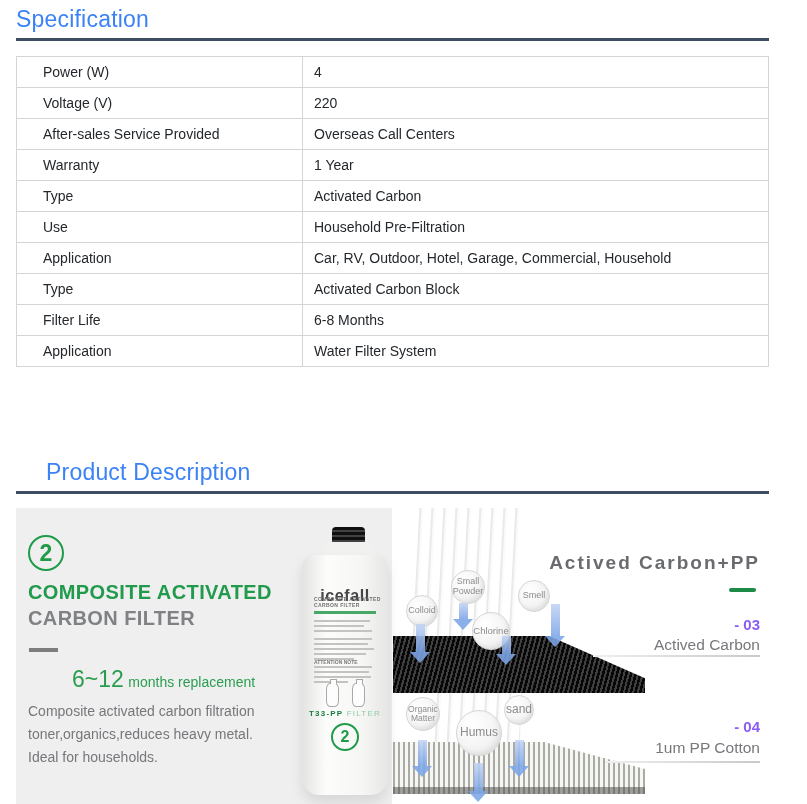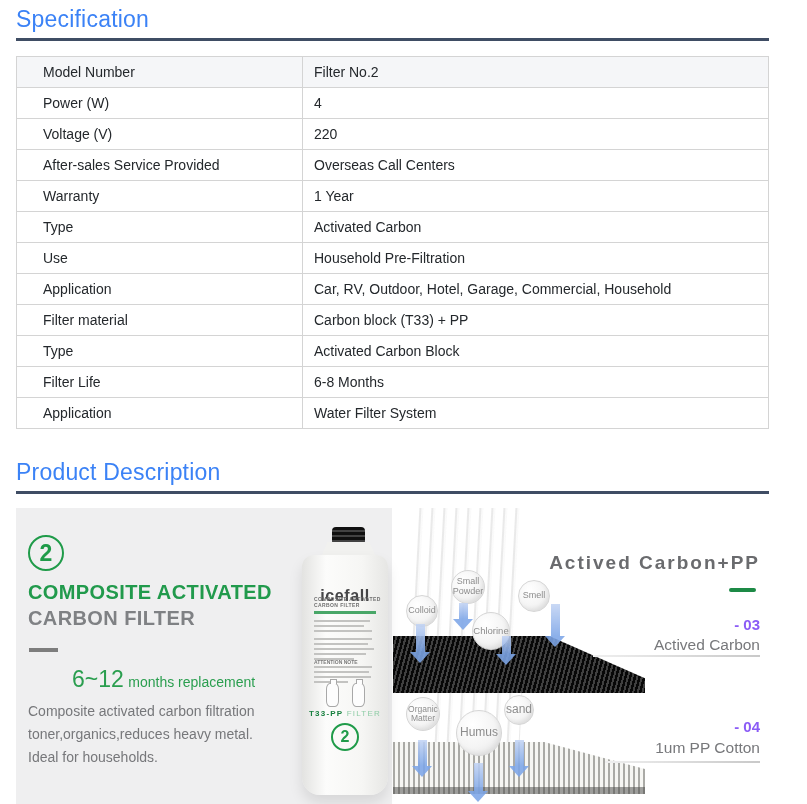--- a/index.html
+++ b/index.html
@@ -88,24 +88,20 @@
 <body>
 
 <div id="page">
 
   <div class="sec-title" style="top:6px;">Specification</div>
   <div class="sec-rule" style="top:38px;"></div>
 
   <div class="tbl-wrap">
     <table>
       <tbody>
-        <tr class="first">
-          <td class="k">Model Number</td>
-          <td class="v">Filter No.2</td>
-        </tr>
         <tr>
           <td class="k">Power (W)</td>
           <td class="v">4</td>
         </tr>
         <tr>
           <td class="k">Voltage (V)</td>
           <td class="v">220</td>
         </tr>
         <tr>
           <td class="k">After-sales Service Provided</td>
@@ -119,42 +115,38 @@
           <td class="k">Type</td>
           <td class="v">Activated Carbon</td>
         </tr>
         <tr>
           <td class="k">Use</td>
           <td class="v">Household Pre-Filtration</td>
         </tr>
         <tr>
           <td class="k">Application</td>
           <td class="v">Car, RV, Outdoor, Hotel, Garage, Commercial, Household</td>
-        </tr>
-        <tr>
-          <td class="k">Filter material</td>
-          <td class="v">Carbon block (T33) + PP</td>
         </tr>
         <tr>
           <td class="k">Type</td>
           <td class="v">Activated Carbon Block</td>
         </tr>
         <tr>
           <td class="k">Filter Life</td>
           <td class="v">6-8 Months</td>
         </tr>
         <tr>
           <td class="k">Application</td>
           <td class="v">Water Filter System</td>
         </tr>
       </tbody>
     </table>
   </div>
 
-  <div class="sec-title" style="top:459px;">Product Description</div>
+  <div class="sec-title" style="top:459px;margin-left:30px;">Product Description</div>
   <div class="sec-rule" style="top:491px;"></div>
 
   <div class="product">
     <div class="panel-left"></div>
 
     <div class="step-circle">2</div>
     <div class="pt1">COMPOSITE ACTIVATED</div>
     <div class="pt2">CARBON FILTER</div>
     <div class="gray-dash"></div>
     <div class="repl">

